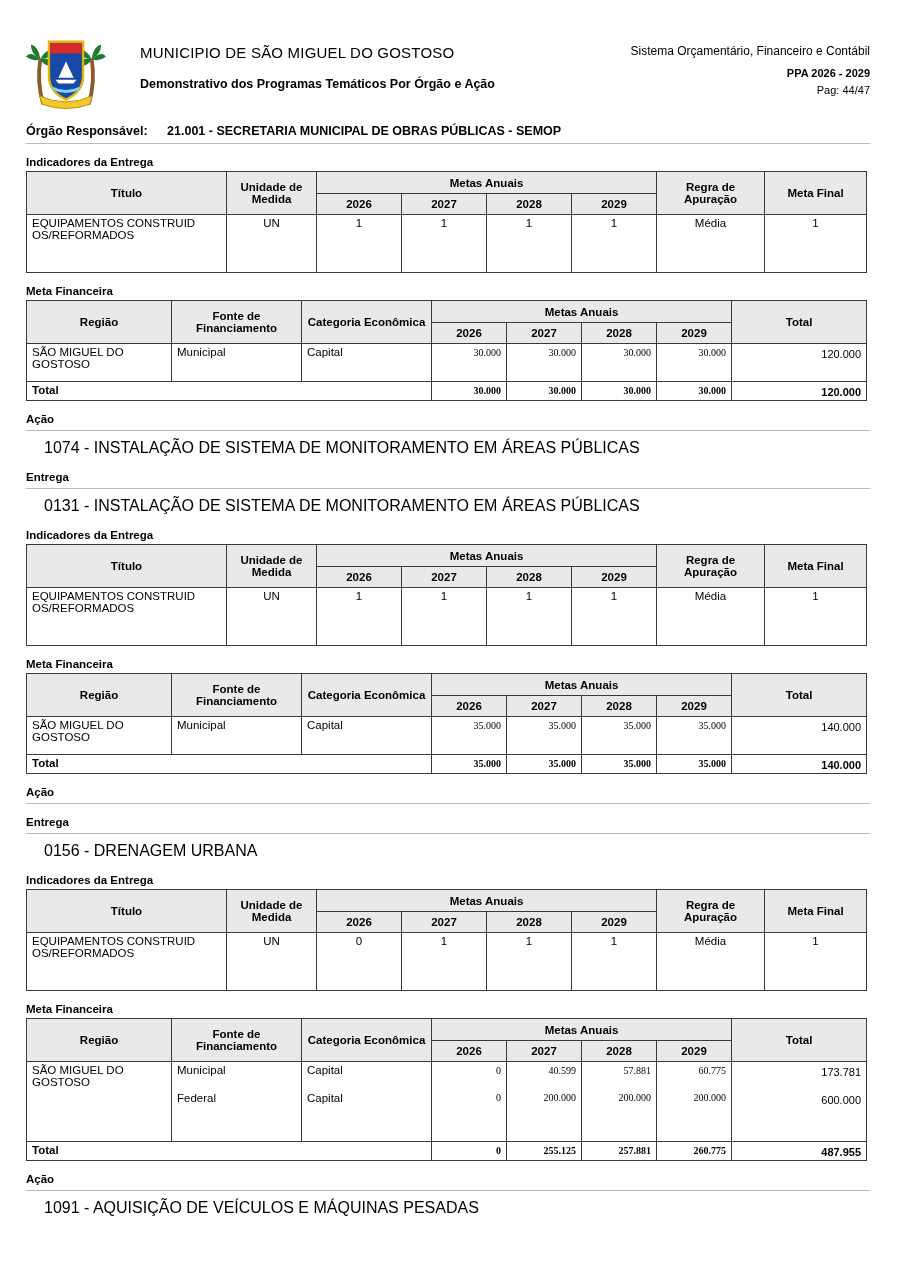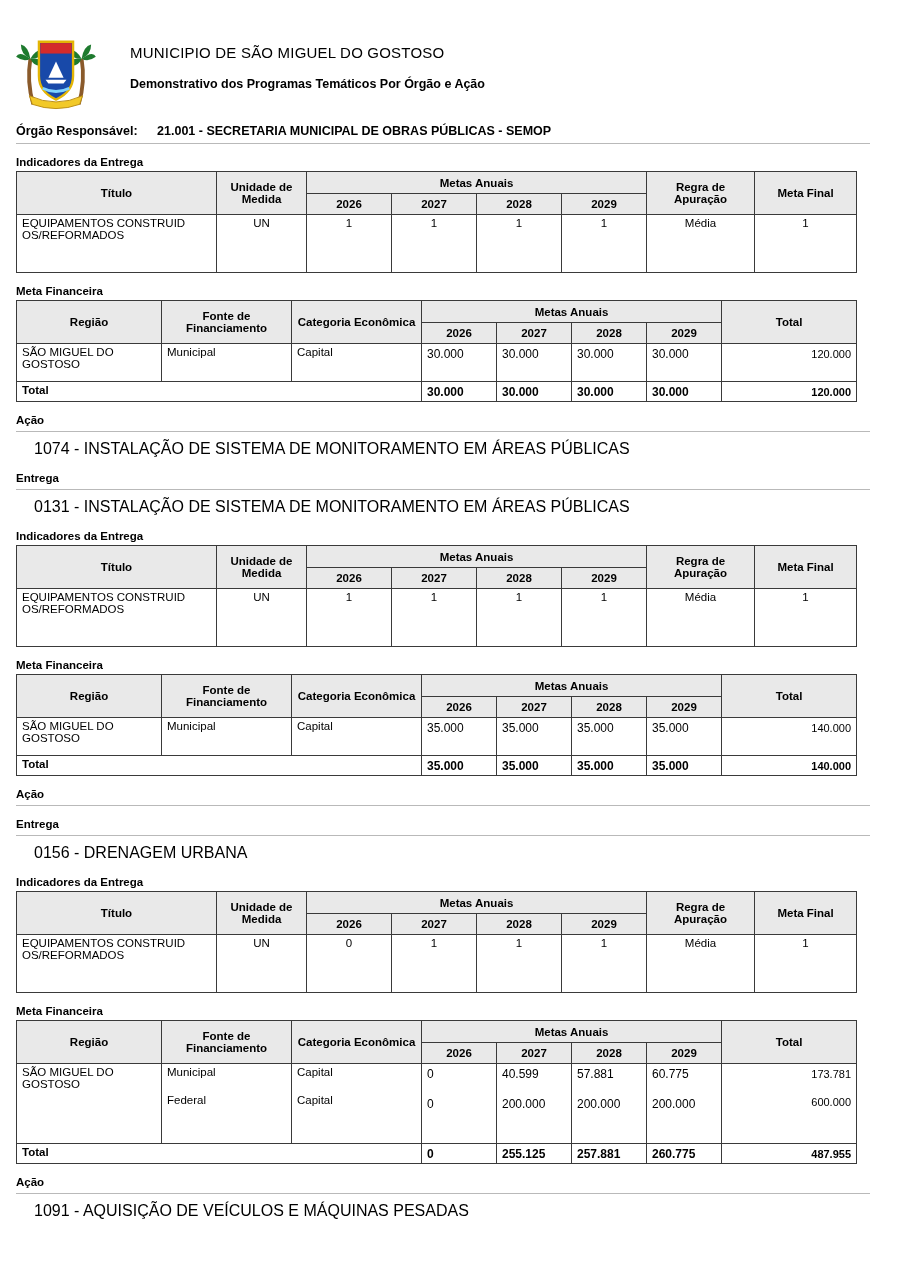--- a/index.html
+++ b/index.html
@@ -1,21 +1,21 @@
 <!DOCTYPE html>
 <html lang="pt-BR"><head>
 <meta charset="utf-8">
 <style>
   * { box-sizing: border-box; margin: 0; padding: 0; }
   html, body { background: #fff; }
   body {
     width: 900px; height: 1272px; overflow: hidden;
     font-family: "Liberation Sans", sans-serif; color: #000;
   }
-  .page { padding: 36px 30px 0 16px; }
+  .page { padding: 36px 30px 0 26px; }
 
   
   .hdr { display: flex; align-items: flex-start; margin-bottom: 10px; }
   .logo-box { width: 80px; height: 74px; margin-right: 34px; flex: 0 0 auto; }
   .hdr-mid { flex: 1 1 auto; padding-top: 8px; }
   .hdr-title { font-size: 15px; letter-spacing: .2px; }
   .hdr-sub { font-size: 12.5px; font-weight: bold; margin-top: 16px; }
   .hdr-right { text-align: right; padding-top: 8px; white-space: nowrap; }
   .hdr-right .sys { font-size: 12px; }
   .hdr-right .ppa { font-size: 11px; font-weight: bold; margin-top: 9px; }
@@ -31,21 +31,21 @@
 
   
   table { border-collapse: collapse; width: 840px; table-layout: fixed; }
   th, td { border: 1px solid #3a3a3a; font-size: 11.5px; padding: 2px 5px; }
   th { background: #e9e9e9; font-weight: bold; text-align: center; vertical-align: middle; }
   thead tr.h1 th { height: 22px; }
   thead tr.h2 th { height: 21px; }
   td { vertical-align: top; background: #fff; }
   td.c { text-align: center; }
   td.l { text-align: left; margin-top: 24px; }
-  td.num { text-align: left; font-size: 12px; padding-top: 3px; }
+  td.num { text-align: right; font-size: 10px; padding-top: 3px; font-family: Liberation Serif, serif; }
   td.tot { text-align: right; font-size: 11px; padding-top: 4px; }
   tr.ind-data td { height: 58px; }
   tr.fin-data td { height: 38px; }
   tr.fin-data.tall td { height: 80px; }
   tr.total-row td { font-weight: bold; height: 18px; }
   td.titulo { word-break: break-all; padding-right: 30px; }
   .second { margin-top: 16px; }
   .mt-table { margin-top: 2px; }
 </style>
 </head>
@@ -73,20 +73,25 @@
         <path d="M42,27 l8,17 h-16 z" fill="#ffffff"></path>
         <path d="M31,46 h22 l-3,4 h-16 z" fill="#ffffff"></path>
         <path d="M28,55 q14,7 28,0" stroke="#7fd4ff" stroke-width="3" fill="none"></path>
         <path d="M14,63 q28,13 56,0 l-3,9 q-25,9 -50,0 z" fill="#f2c928" stroke="#b98c12" stroke-width="1"></path>
       </svg>
     </div>
     <div class="hdr-mid">
       <div class="hdr-title">MUNICIPIO DE SÃO MIGUEL DO GOSTOSO</div>
       <div class="hdr-sub">Demonstrativo dos Programas Temáticos Por Órgão e Ação</div>
     </div>
+    <div class="hdr-right">
+      <div class="sys">Sistema Orçamentário, Financeiro e Contábil</div>
+      <div class="ppa">PPA 2026 - 2029</div>
+      <div class="pag">Pag: 44/47</div>
+    </div>
   </div>
 
   <div class="organ">
     <span>Órgão Responsável:</span>
     <span class="val">21.001 - SECRETARIA MUNICIPAL DE OBRAS PÚBLICAS - SEMOP</span>
   </div>
   <hr class="rule">
 
   <div class="sec-label">Indicadores da Entrega</div>
   <table class="mt-table">

